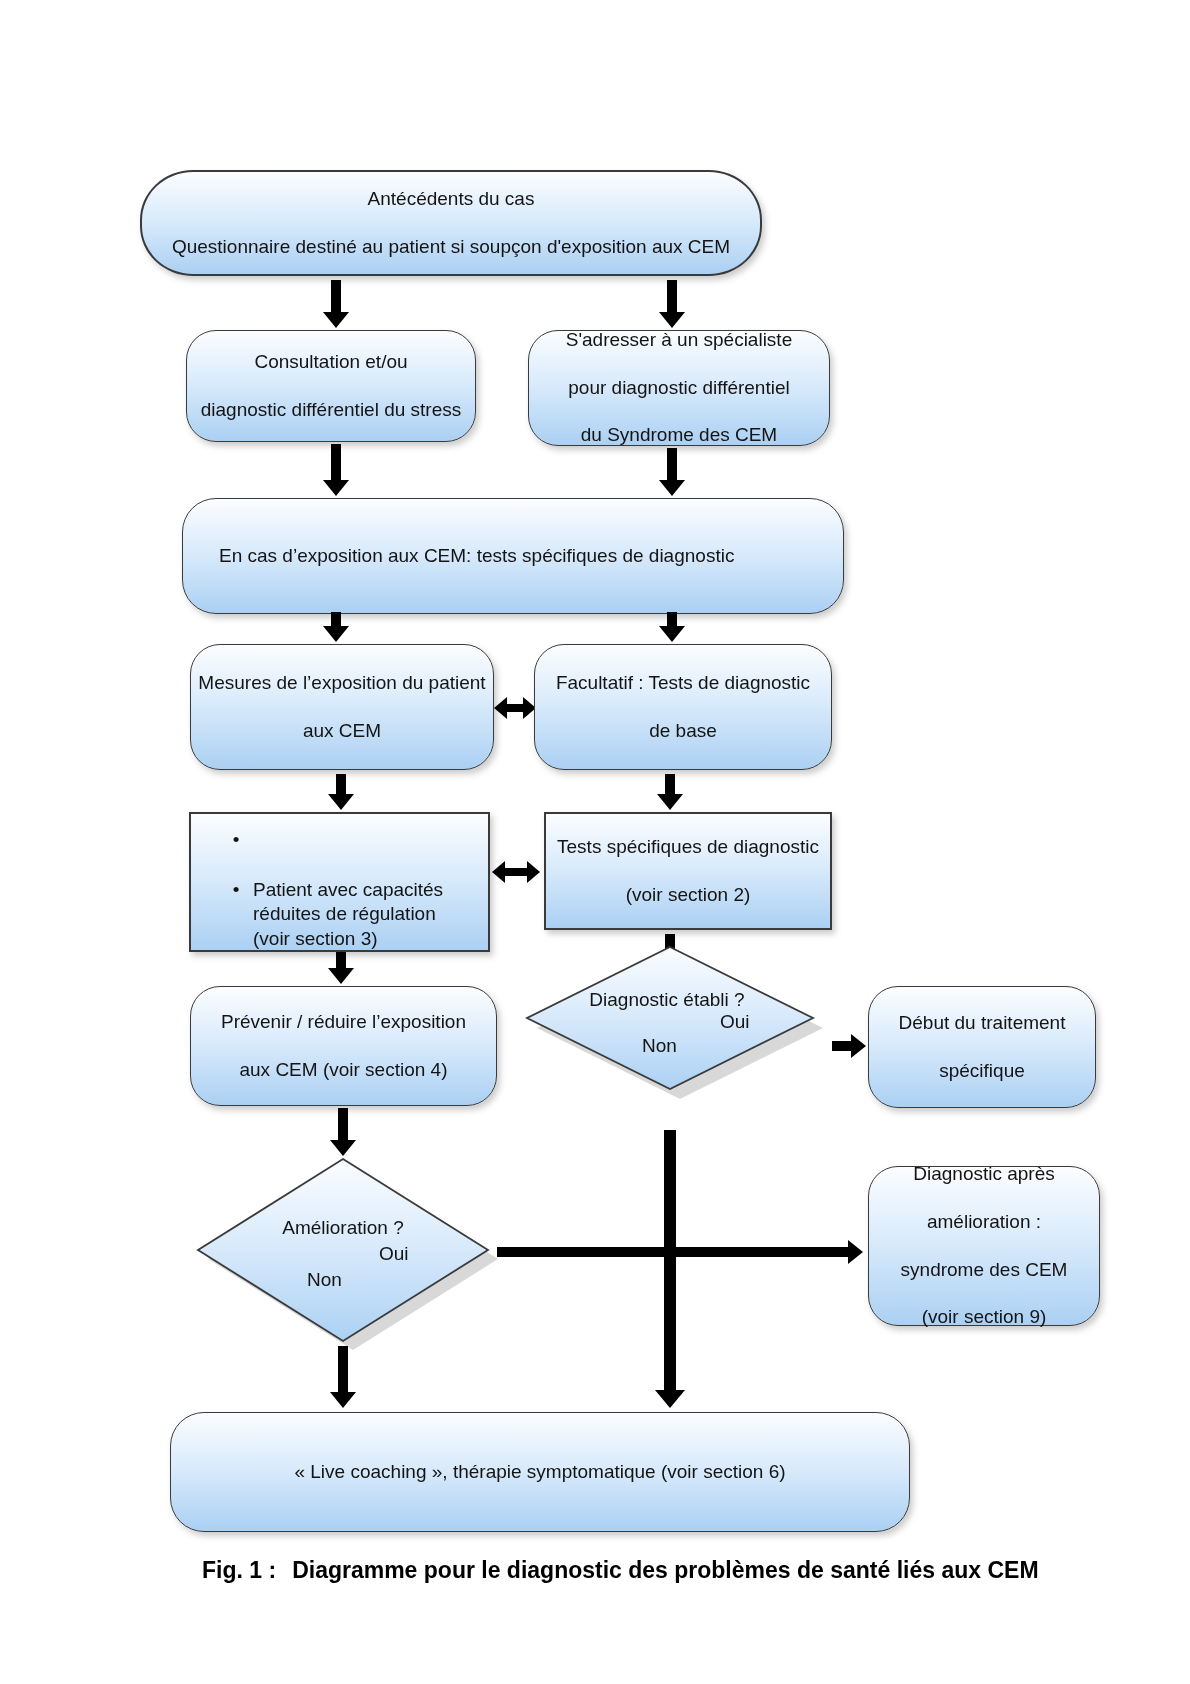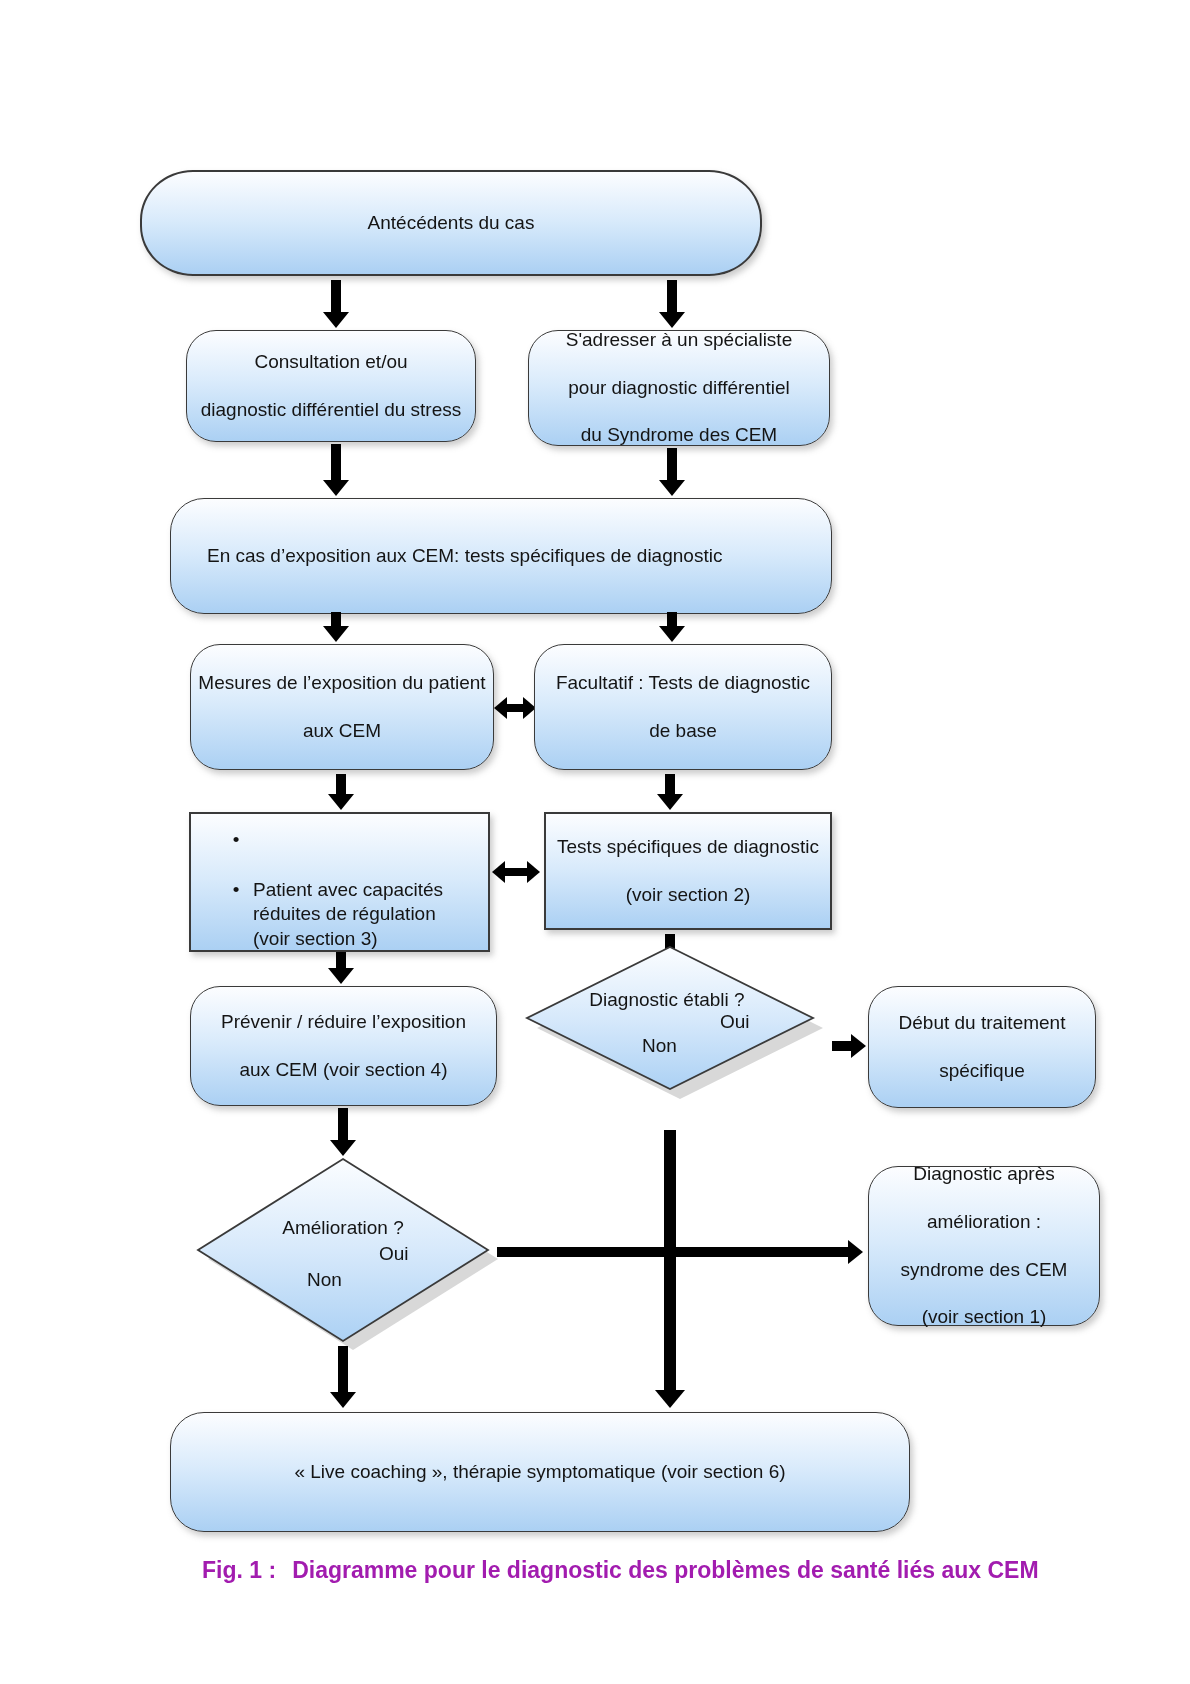--- a/index.html
+++ b/index.html
@@ -15,21 +15,21 @@
     border:1.7px solid #3a3a3a;
     display:flex;flex-direction:column;align-items:center;justify-content:center;
     text-align:center;
     box-shadow:3px 4px 6px rgba(110,110,110,.35);
     gap:23px;
   }
   .round{border-radius:30px;}
   .biground{border-radius:34px;}
   .ellipse{border-radius:53px / 50px;border-width:2px;}
   .square{border-radius:0;border-width:2px;}
-  .leftalign{align-items:flex-end;text-align:left;}
+  .leftalign{align-items:flex-end;text-align:left;margin-left:12px;}
   .node .txt{width:100%;}
   
   .bullets{padding:14px 10px 0 28px;justify-content:flex-start;}
   .bullet-row{display:flex;text-align:left;margin-bottom:2px;width:100%;}
   .bullet-row .dot{width:34px;flex:0 0 34px;text-align:center;}
   .bullet-row .btxt{width:208px;}
   
   .arr-v{position:absolute;width:26px;}
   .arr-v .shaft{position:absolute;left:8px;right:8px;top:0;bottom:14px;background:#000;}
   .arr-v .head{position:absolute;left:0;bottom:0;width:0;height:0;
@@ -46,40 +46,41 @@
   .arr-db .head-l{position:absolute;left:0;top:0;width:0;height:0;
     border-top:11px solid transparent;border-bottom:11px solid transparent;border-right:13px solid #000;}
   .arr-db .head-r{position:absolute;right:0;top:0;width:0;height:0;
     border-top:11px solid transparent;border-bottom:11px solid transparent;border-left:13px solid #000;}
   i{display:block;}
   
   .diamond{position:absolute;}
   .diamond svg{position:absolute;left:0;top:0;overflow:visible;}
   .diamond .dlabel,.diamond .dyes,.diamond .dno{position:absolute;white-space:nowrap;}
   
-  .caption{position:absolute;font-weight:bold;font-size:23px;color:#a21caf;white-space:nowrap;}
+  .caption{position:absolute;font-weight:bold;font-size:23px;color:#000000;white-space:nowrap;}
   .caption .figno{margin-right:16px;}
 </style>
 </head>
 <body>
 
 <div class="canvas">
 
   <svg width="0" height="0" style="position:absolute">
     <defs>
       <linearGradient id="gdia" x1="0" y1="0" x2="0" y2="1">
         <stop offset="0%" stop-color="#fbfdff"></stop>
         <stop offset="50%" stop-color="#d7e9fb"></stop>
         <stop offset="100%" stop-color="#acd1f4"></stop>
       </linearGradient>
     </defs>
   </svg>
 
   <div class="node ellipse" style="left:140px;top:170px;width:622px;height:106px">
     <div class="txt">Antécédents du cas</div>
+    <div class="txt">Questionnaire destiné au patient si soupçon d'exposition aux CEM</div>
   </div>
 
   <div class="arr-v" style="left:323px;top:280px;height:48px">
       <i class="shaft"></i>
       <i class="head"></i>
     </div>
   <div class="arr-v" style="left:659px;top:280px;height:48px">
       <i class="shaft"></i>
       <i class="head"></i>
     </div>
@@ -219,21 +220,21 @@
 
   <div class="arr-v" style="left:330px;top:1346px;height:62px">
       <i class="shaft"></i>
       <i class="head"></i>
     </div>
 
   <div class="node round" style="left:868px;top:1166px;width:232px;height:160px">
     <div class="txt">Diagnostic après</div>
     <div class="txt">amélioration :</div>
     <div class="txt">syndrome des CEM</div>
-    <div class="txt">(voir section 1)</div>
+    <div class="txt">(voir section 9)</div>
   </div>
 
   <div class="node biground" style="left:170px;top:1412px;width:740px;height:120px">
     <div class="txt">« Live coaching », thérapie symptomatique (voir section 6)</div>
   </div>
 
   <div class="caption" style="left:202px;top:1556px">
     <span class="figno">Fig. 1 :</span><span>Diagramme pour le diagnostic des problèmes de santé liés aux CEM</span>
   </div>
 

